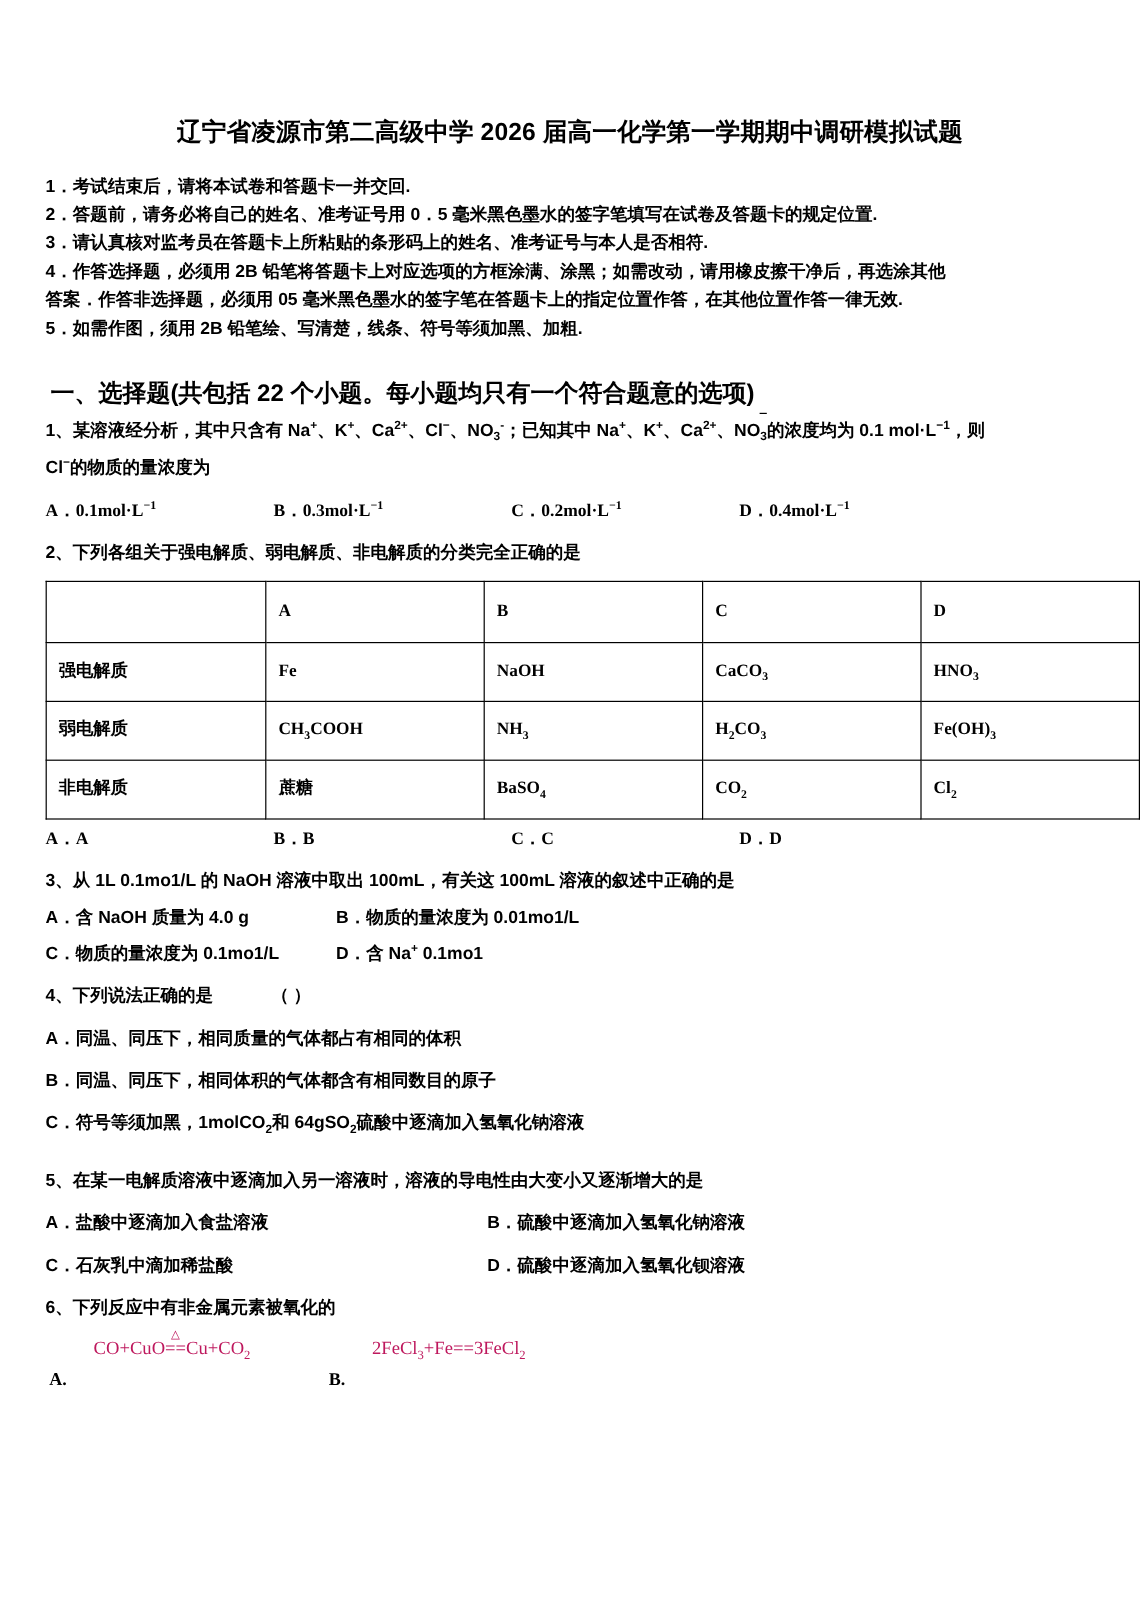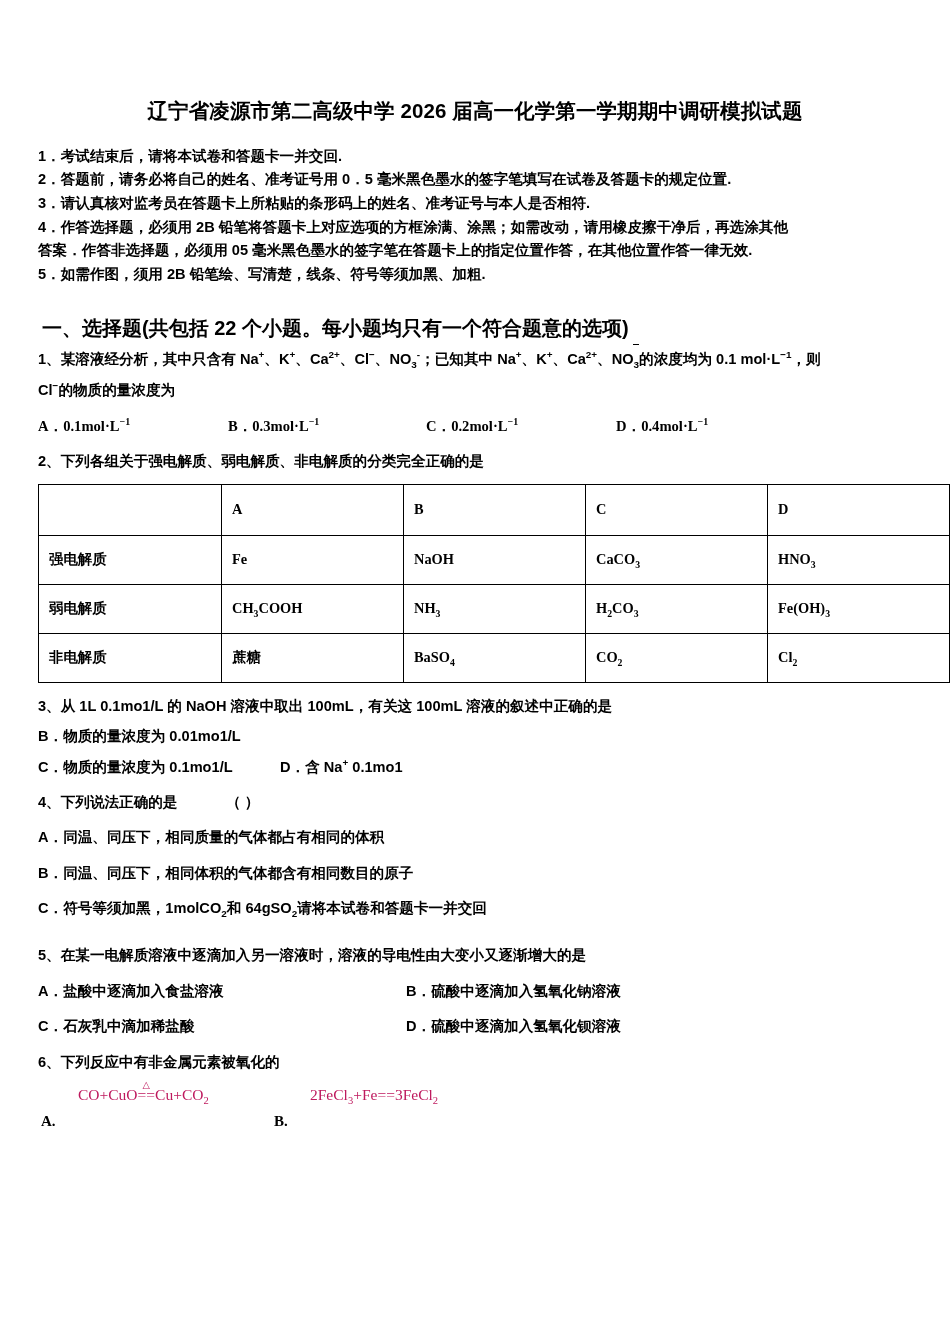--- a/index.html
+++ b/index.html
@@ -261,46 +261,53 @@
       <tr>
         <td class="col0 tbl-cn">非电解质</td>
         <td class="colx tbl-cn">蔗糖</td>
         <td class="colx">BaSO<sub>4</sub></td>
         <td class="colx">CO<sub>2</sub></td>
         <td class="colx">Cl<sub>2</sub></td>
       </tr>
     </tbody>
       </table>
 
+    <div class="opt-row serif" style="margin-top:5px;">
+      <span class="opt opt-a">A．A</span>
+      <span class="opt opt-b">B．B</span>
+      <span class="opt opt-c">C．C</span>
+      <span class="opt opt-d">D．D</span>
+    </div>
 
     <div class="gap-md"></div>
 
     <p class="q-stem">3、从 1L  0.1mo1/L 的 NaOH 溶液中取出 100mL，有关这 100mL 溶液的叙述中正确的是</p>
     <div class="gap-sm"></div>
     <div class="opt-row">
+      <span class="opt" style="width:242px;">A．含 NaOH 质量为  4.0  g</span>
       <span class="opt">B．物质的量浓度为 0.01mo1/L</span>
     </div>
     <div class="gap-sm"></div>
     <div class="opt-row">
       <span class="opt" style="width:242px;">C．物质的量浓度为 0.1mo1/L</span>
       <span class="opt"><span>D．含 Na</span><sup>+</sup> 0.1mo1</span>
     </div>
 
     <div class="gap-md"></div>
 
     <div class="opt-row">
       <span class="opt" style="width:188px;">4、下列说法正确的是</span>
       <span class="opt">（  ）</span>
     </div>
     <div class="gap-md"></div>
     <p class="opt-line">A．同温、同压下，相同质量的气体都占有相同的体积</p>
     <div class="gap-md"></div>
     <p class="opt-line">B．同温、同压下，相同体积的气体都含有相同数目的原子</p>
     <div class="gap-md"></div>
-    <p class="opt-line"><span>C．符号等须加黑，1molCO</span><sub>2</sub><span>和 64gSO</span><sub>2</sub><span>请将本试卷和答题卡一并交回</span></p>
+    <p class="opt-line"><span>C．符号等须加黑，1molCO</span><sub>2</sub><span>和 64gSO</span><sub>2</sub><span>硫酸中逐滴加入氢氧化钠溶液</span></p>
     <div class="gap-md"></div>
 
     <div class="gap-md"></div>
 
     <p class="q-stem">5、在某一电解质溶液中逐滴加入另一溶液时，溶液的导电性由大变小又逐渐增大的是</p>
     <div class="gap-md"></div>
     <div class="opt-row">
       <span class="opt opt-half-a">A．盐酸中逐滴加入食盐溶液</span>
       <span class="opt opt-half-b">B．硫酸中逐滴加入氢氧化钠溶液</span>
     </div>

